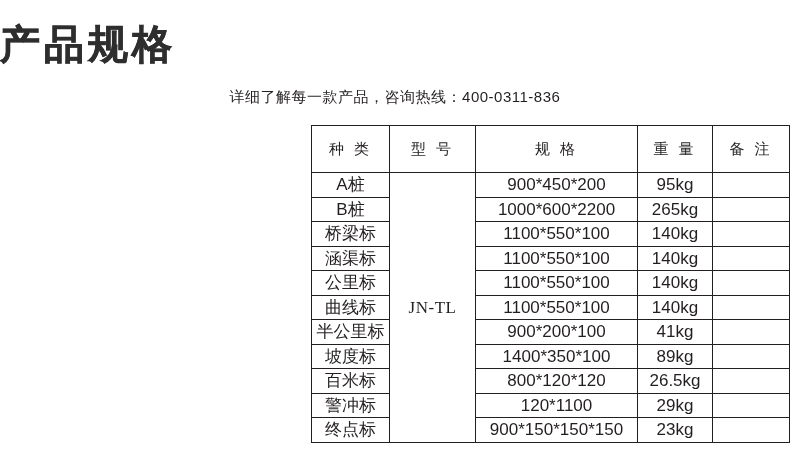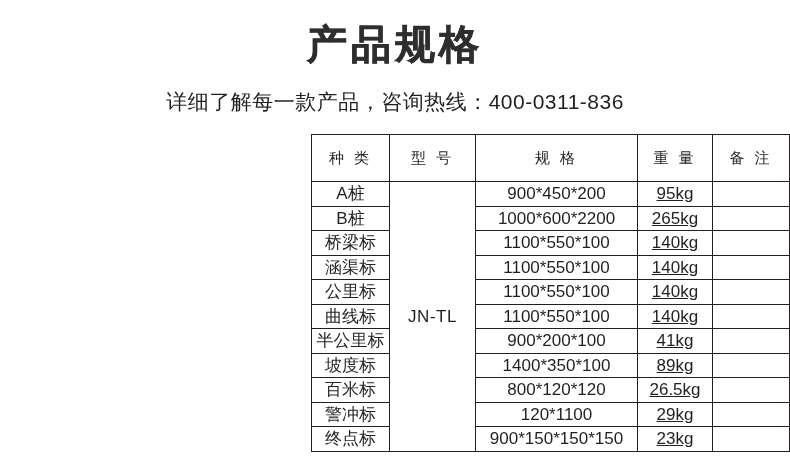--- a/index.html
+++ b/index.html
@@ -13,32 +13,32 @@
     font-family: "Liberation Sans", sans-serif;
     color: #231f20;
     overflow: hidden;
   }
   .page {
     position: relative;
     width: 790px;
     height: 465px;
   }
   .title {
-    text-align: center;
+    text-align: left;
     font-size: 40px;
     font-weight: bold;
     letter-spacing: 4px;
     color: #2e2e2e;
     padding-top: 22px;
     line-height: 1.1;
     -webkit-text-stroke: 0.6px #2e2e2e;
   }
   .subtitle {
     text-align: center;
-    font-size: 21px;
+    font-size: 15px;
     color: #231f20;
     margin-top: 22px;
     letter-spacing: 0.5px;
   }
   .table-wrap {
     display: flex;
     justify-content: flex-end;
     margin-top: 18px;
   }
   table.spec {
@@ -67,30 +67,30 @@
   }
   .col-kind { width: 78px; }
   .col-model { width: 86px; }
   .col-spec { width: 162px; }
   .col-weight { width: 75px; }
   .col-remark { width: 77px; }
   .model-cell {
     font-size: 14px;
     letter-spacing: 0.5px;
     vertical-align: middle;
+    font-family: Liberation Serif, serif;
   }
   .kind-cell {
     font-size: 13px;
   }
   .spec-cell {
     font-size: 13px;
   }
   .weight-cell {
     font-size: 13px;
-    text-decoration: underline;
   }
 </style>
 </head>
 <body>
 
 <div class="page">
 
   <div class="title">产品规格</div>
 
   <div class="subtitle">详细了解每一款产品，咨询热线：400-0311-836</div>

